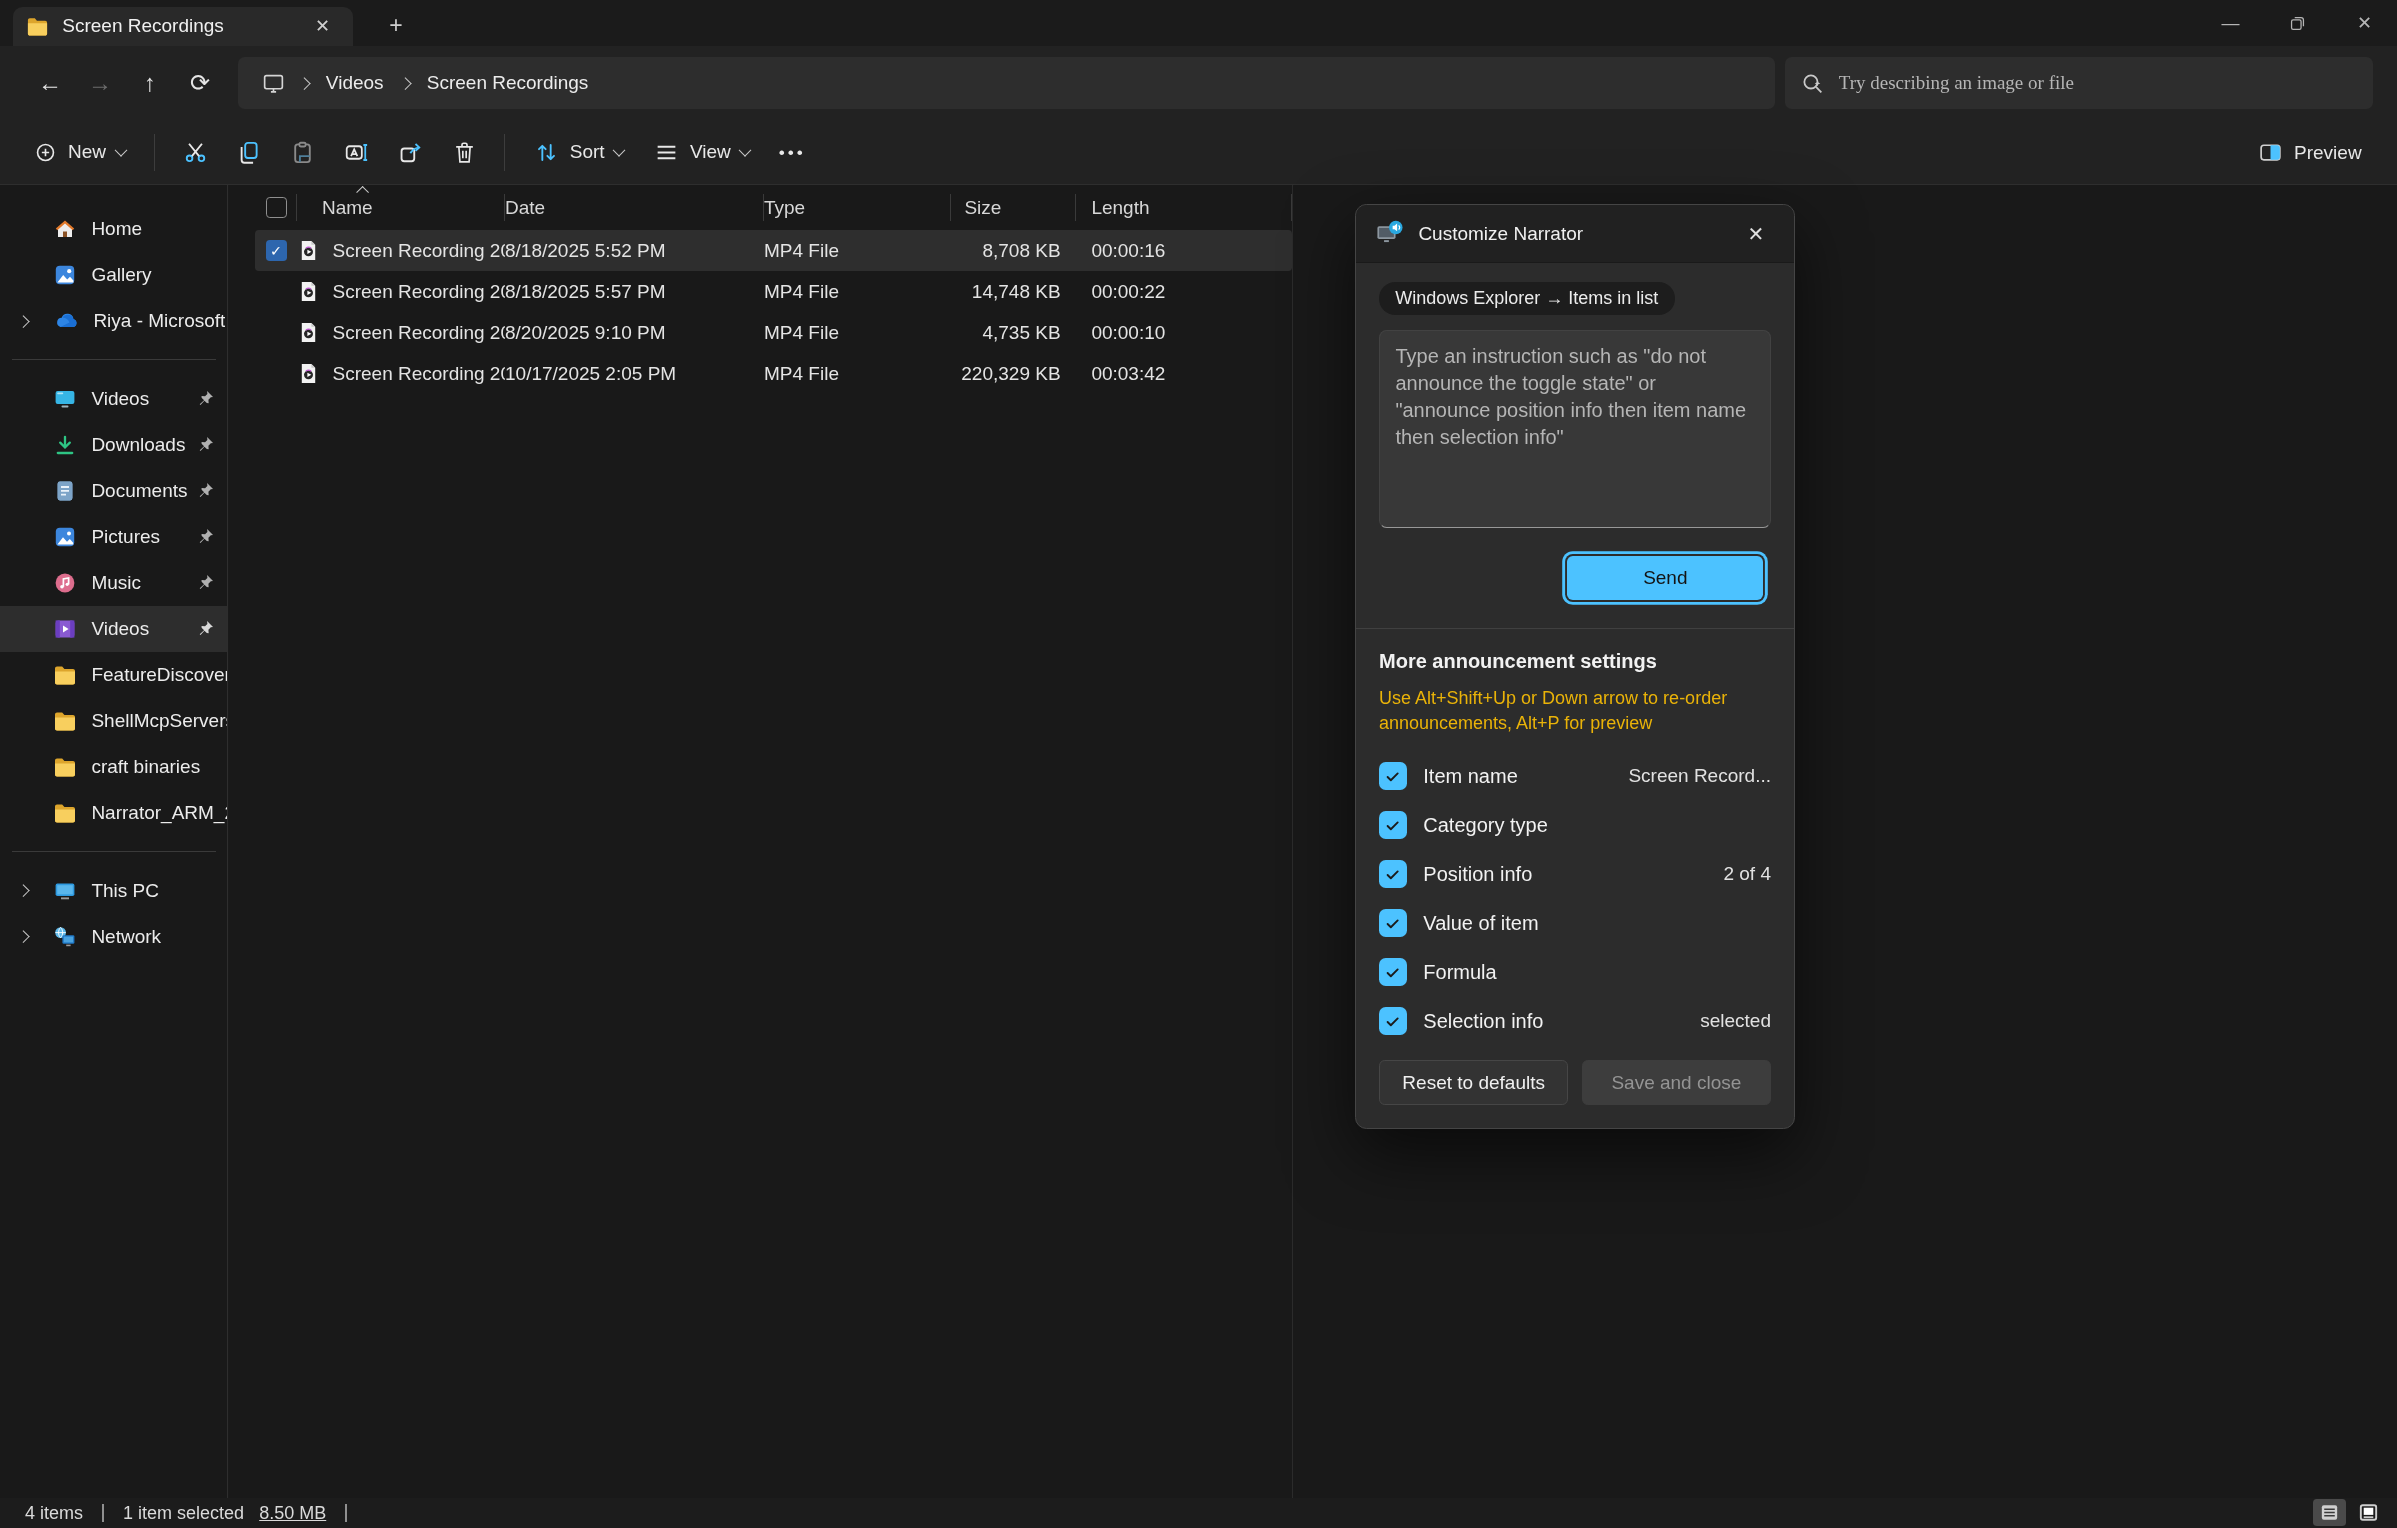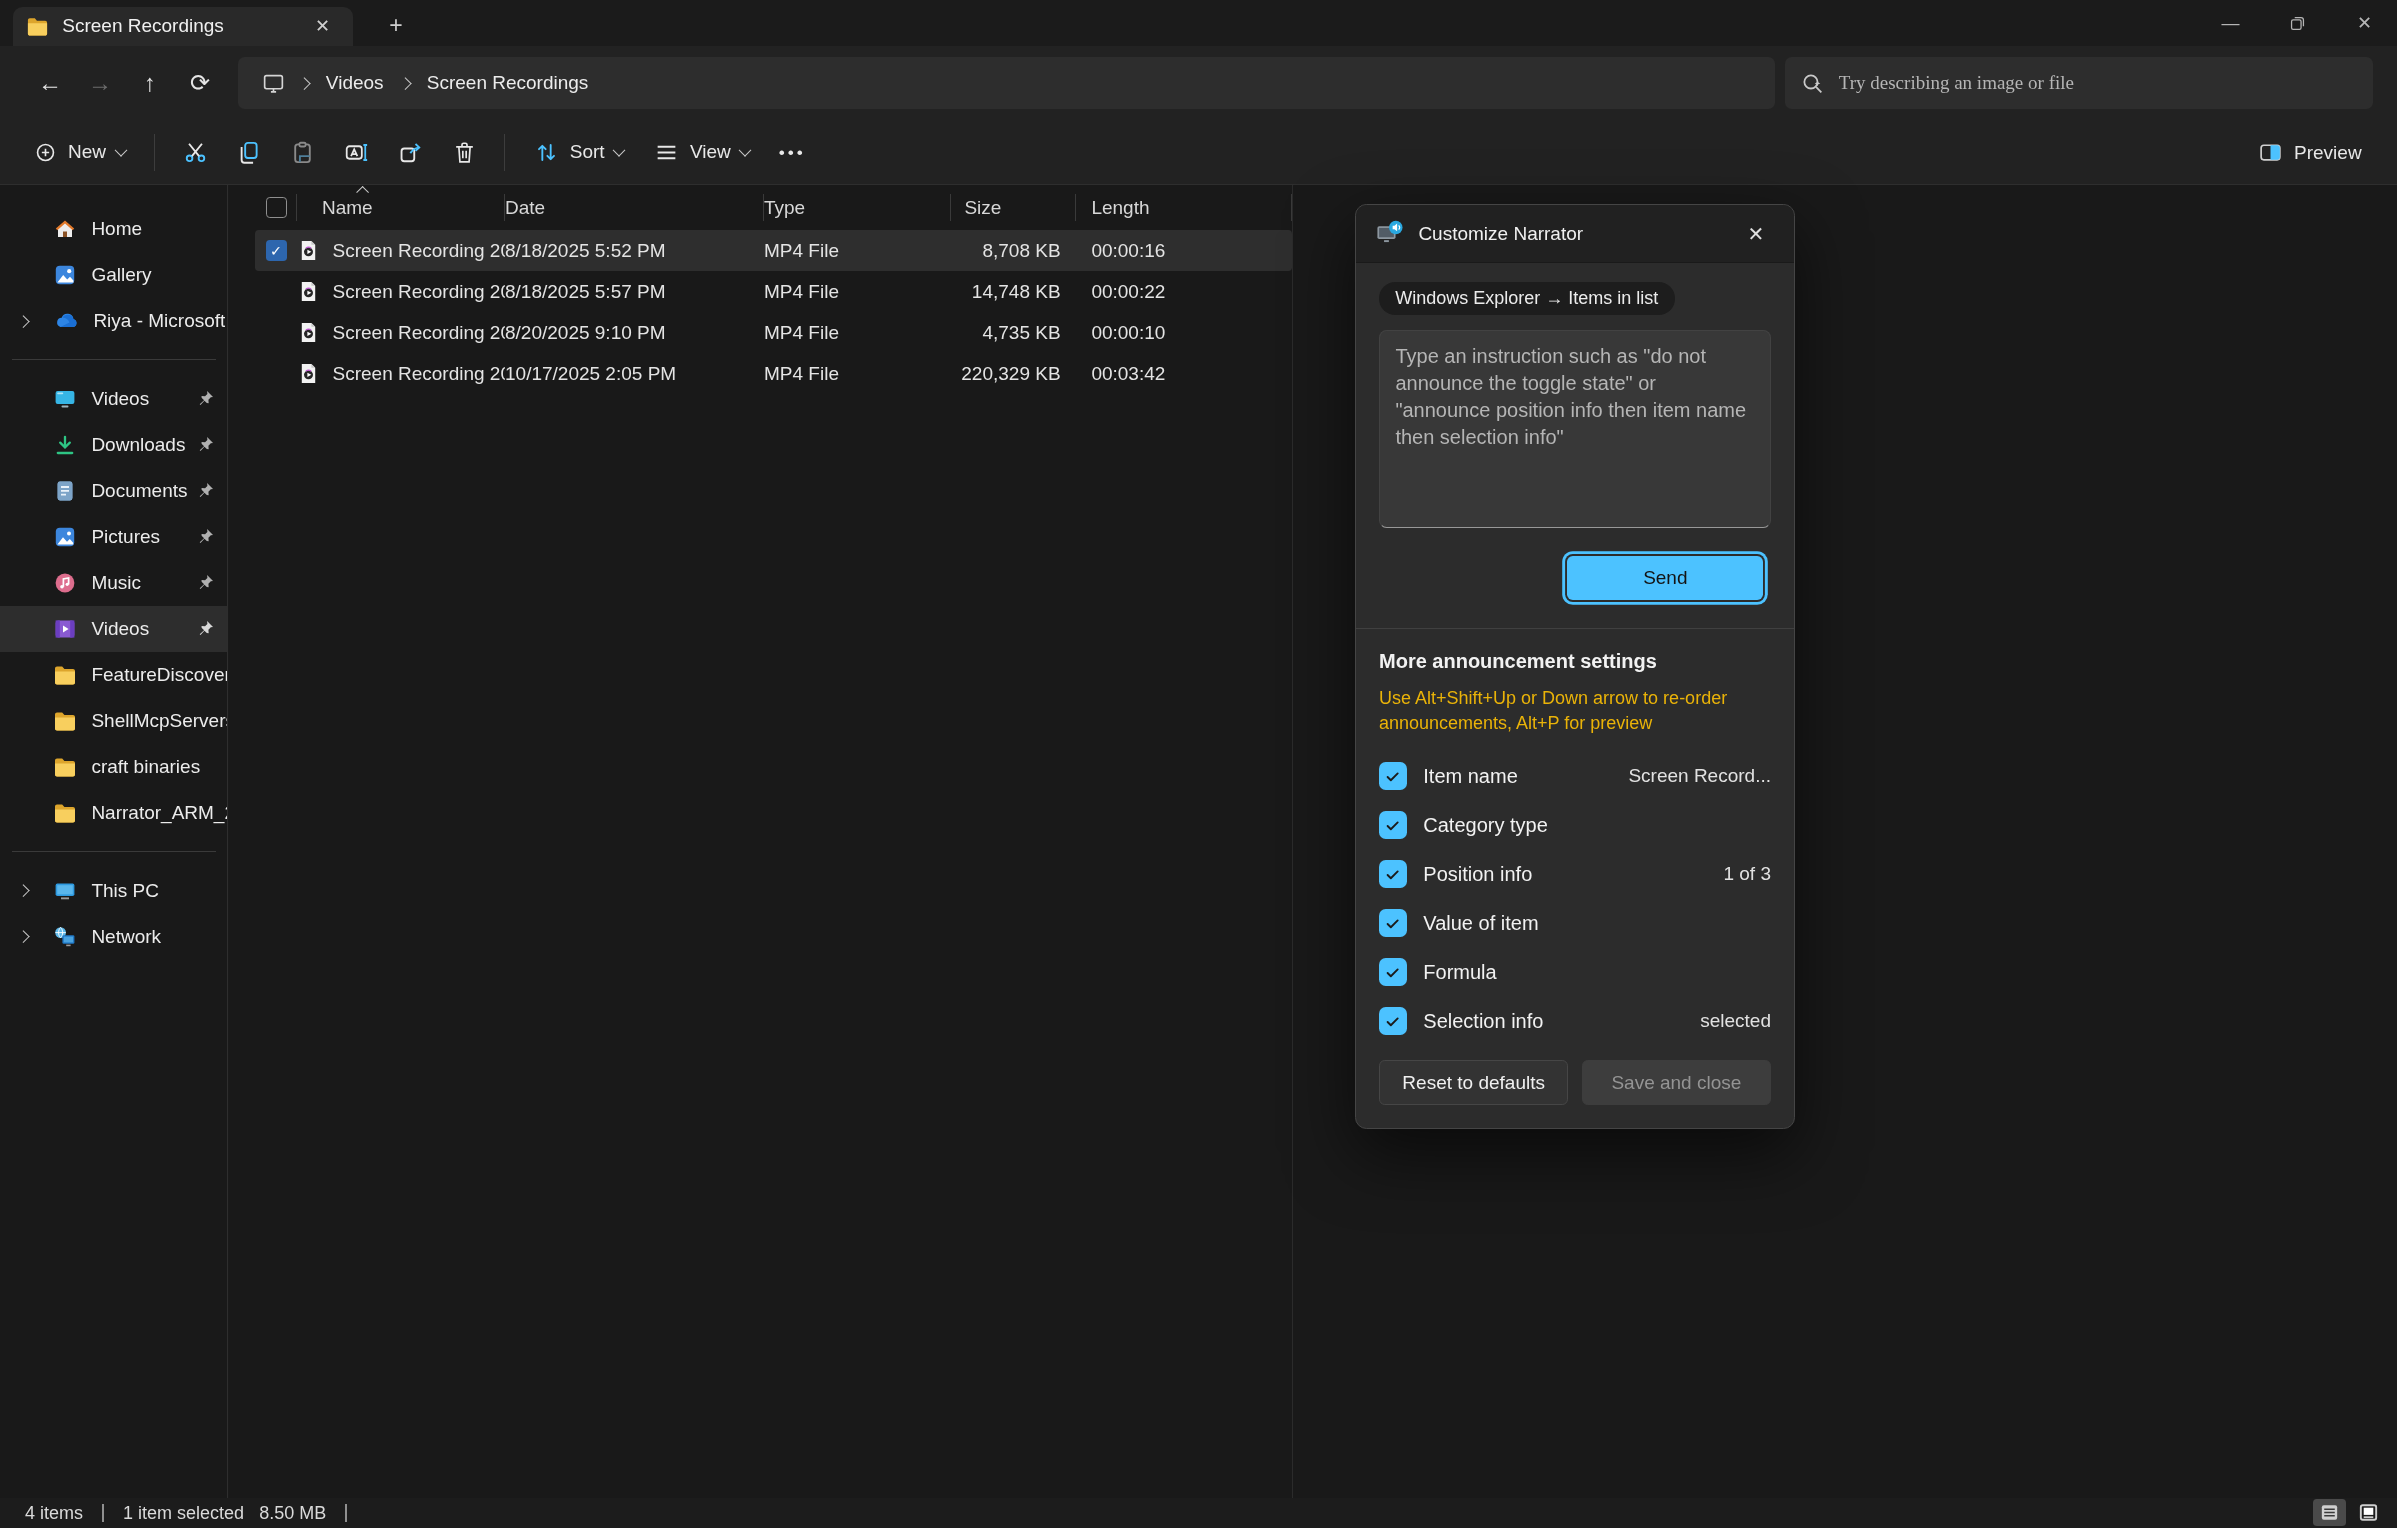--- a/index.html
+++ b/index.html
@@ -602,21 +602,21 @@
         <span class="opt-label">Category type</span>
         <span class="opt-value"></span>
       </div>
       <div class="opt">
         <span class="opt-check">
             <svg width="17.3" height="17.3" viewBox="0 0 24 24" fill="none" stroke="#1b1b1b" stroke-width="2.6" stroke-linecap="round" stroke-linejoin="round">
               <path d="m5 12.5 4.5 4.5L19 7.5"></path>
             </svg>
           </span>
         <span class="opt-label">Position info</span>
-        <span class="opt-value">1 of 3</span>
+        <span class="opt-value">2 of 4</span>
       </div>
       <div class="opt">
         <span class="opt-check">
             <svg width="17.3" height="17.3" viewBox="0 0 24 24" fill="none" stroke="#1b1b1b" stroke-width="2.6" stroke-linecap="round" stroke-linejoin="round">
               <path d="m5 12.5 4.5 4.5L19 7.5"></path>
             </svg>
           </span>
         <span class="opt-label">Value of item</span>
         <span class="opt-value"></span>
       </div>
@@ -643,21 +643,21 @@
       <button class="btn-reset">Reset to defaults</button>
       <button class="btn-save">Save and close</button>
     </div>
   </div>
 </div>
 
 <div id="statusbar">
   <span>4 items</span>
   <span class="spipe"></span>
   <span>1 item selected</span>
-  <span style="margin-left:-3.8px;">8.50 MB</span>
+  <span style="margin-left:-3.8px;text-decoration:underline;">8.50 MB</span>
   <span class="spipe"></span>
   <div class="viewtoggles">
     <div class="vbtn selected">
       <svg width="23" height="23" viewBox="0 0 24 24">
           <rect x="4" y="4.5" width="16" height="15" rx="2" fill="#cfcfcf"></rect>
           <path d="M6.5 8.5h11M6.5 12h11M6.5 15.5h11" stroke="#3a3a3a" stroke-width="1.6"></path>
         </svg>
     </div>
     <div class="vbtn">
       <svg width="23" height="23" viewBox="0 0 24 24">

